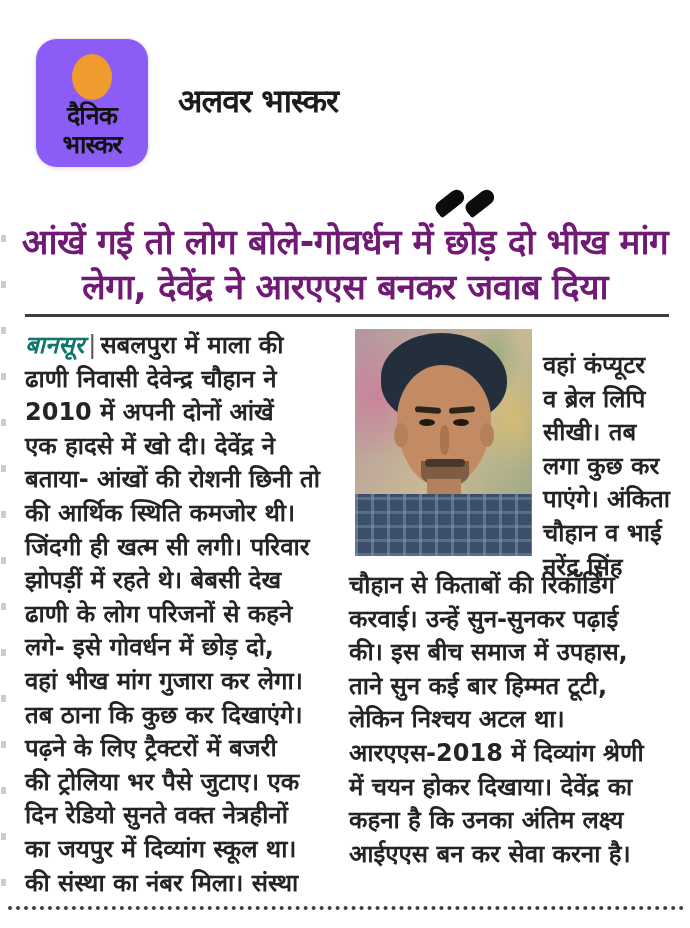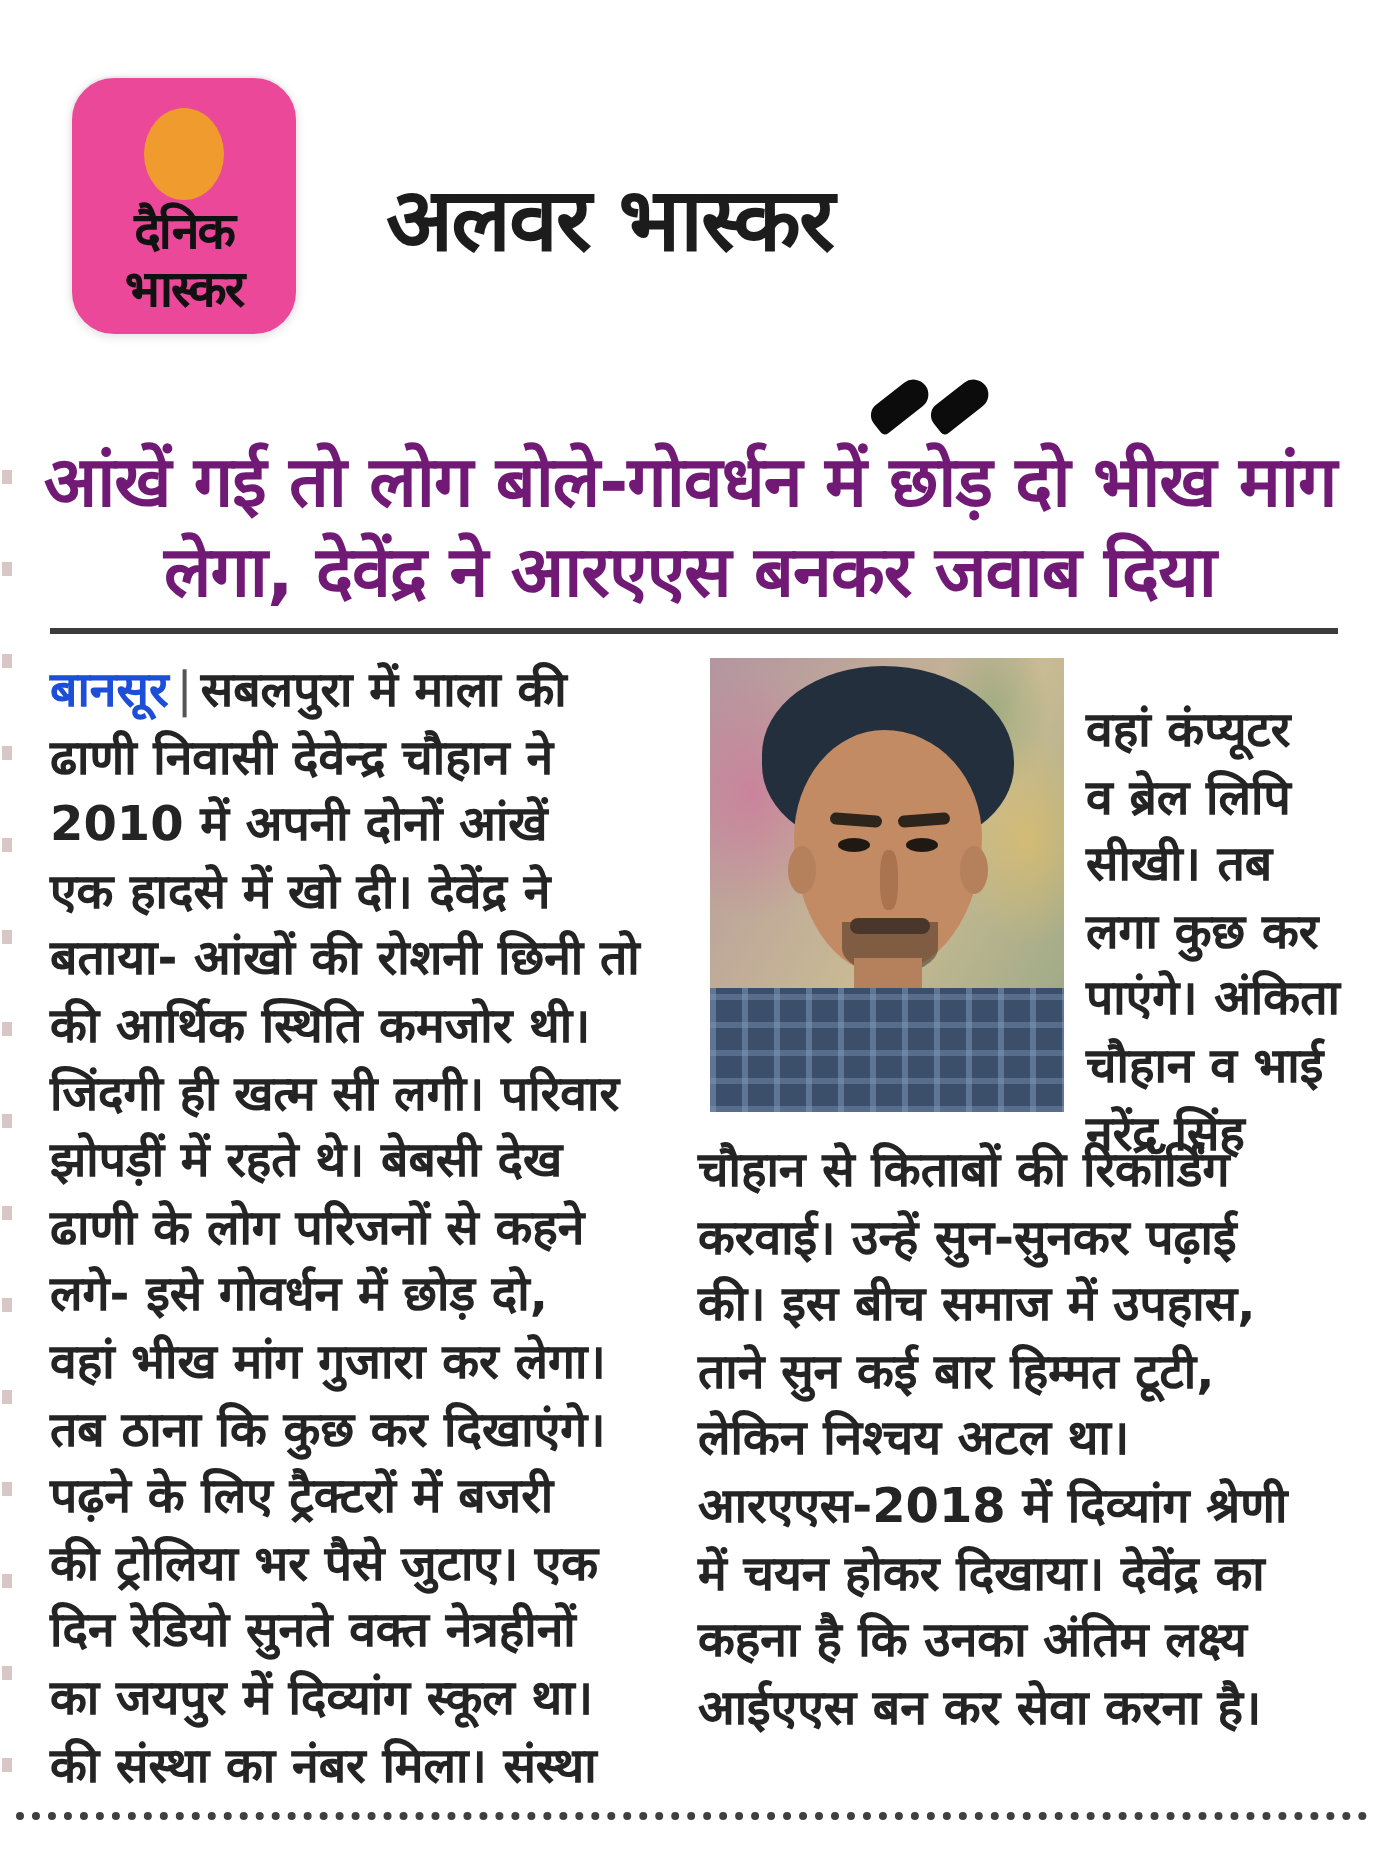--- a/index.html
+++ b/index.html
@@ -4,34 +4,34 @@
 <style>
   html,body{margin:0;padding:0;background:#e9e9e9;}
   .page{
     position:relative;width:690px;height:928px;background:#ffffff;
     font-family:"DejaVu Sans",sans-serif;color:#1d1d1d;overflow:hidden;
     margin:0 auto;
   }
   
   .logo-card{
     position:absolute;left:35px;top:38px;width:112px;height:128px;
-    background:#ec4899;border:1px solid #ececec;border-radius:22px;
+    background:#8b5cf6;border:1px solid #ececec;border-radius:22px;
     box-shadow:0 1px 4px rgba(0,0,0,.10);
   }
   .logo-sun{
     position:absolute;left:50%;top:15px;transform:translateX(-50%);
     width:40px;height:46px;border-radius:50%;background:#ef9b2d;
   }
   .logo-text{
     position:absolute;left:0;right:0;top:62px;text-align:center;
     font-weight:800;font-size:25px;line-height:29px;color:#111;
     letter-spacing:-1px;
   }
   .edition-title{
-    position:absolute;left:193px;top:78px;font-size:44px;font-weight:700;
+    position:absolute;left:178px;top:78px;font-size:32px;font-weight:700;
     color:#1c1c1c;letter-spacing:-1px;white-space:nowrap;
   }
   .issue-date{
     position:absolute;right:28px;top:80px;font-size:41px;font-weight:700;
     color:#8d8d8d;letter-spacing:0px;white-space:nowrap;
   }
   
   .quote-wrap{position:absolute;left:434px;top:188px;width:70px;height:30px;}
   .qmark{
     position:absolute;width:32px;height:15px;background:#0c0c0c;
@@ -47,21 +47,21 @@
   }
   .head-rule{
     position:absolute;left:25px;top:314px;width:644px;height:3px;background:#3c3c3c;
   }
   
   .bodytext{font-size:24px;color:#242424;font-weight:600;}
   .line{height:33.6px;line-height:33.6px;white-space:nowrap;}
   .col-left{position:absolute;left:25px;top:329px;width:322px;}
   .col-side{position:absolute;left:543px;top:333px;width:142px;margin-top:16px;}
   .col-bottom{position:absolute;left:349px;top:569px;width:334px;}
-  .dateline{font-weight:800;color:#1d4ed8;}
+  .dateline{font-weight:800;color:#0f766e;font-style:italic;}
   .datesep{font-weight:400;color:#555;padding:0 4px;}
   
   .photo{
     position:absolute;left:355px;top:329px;width:177px;height:227px;overflow:hidden;
     background:
       radial-gradient(70px 90px at 12% 30%, rgba(214,106,158,.55), transparent 70%),
       radial-gradient(55px 75px at 90% 40%, rgba(232,192,96,.55), transparent 70%),
       radial-gradient(40px 60px at 80% 12%, rgba(120,160,110,.5), transparent 70%),
       linear-gradient(120deg,#b495a0,#c9bb93 55%,#93a584);
   }

